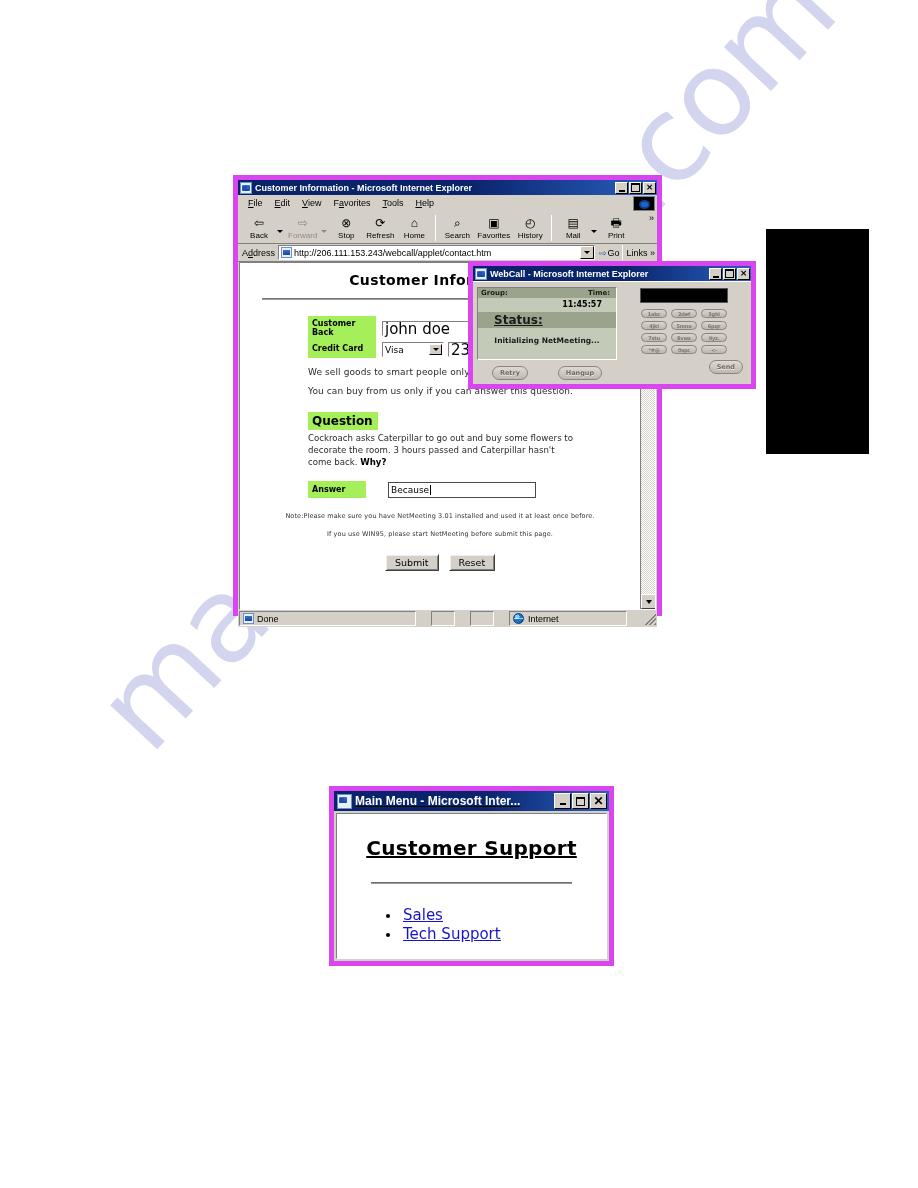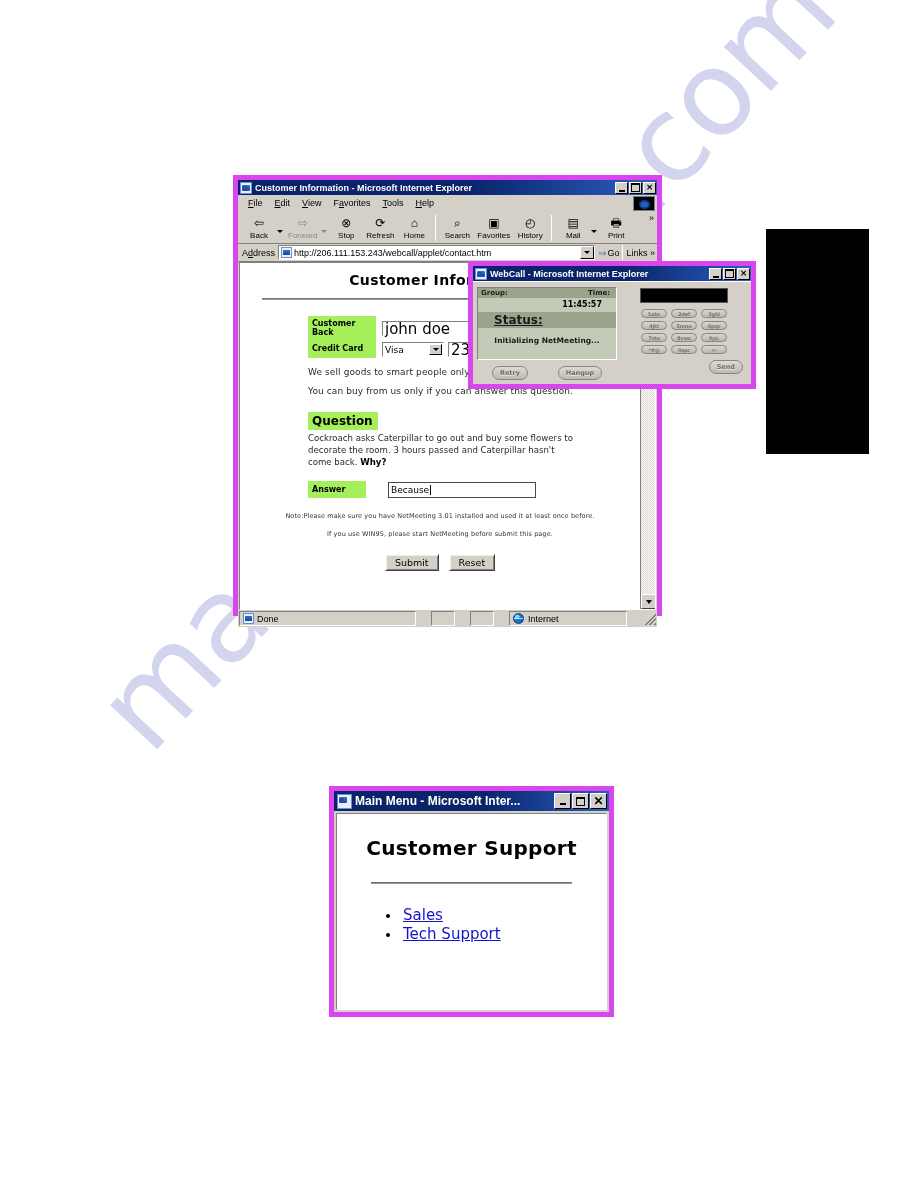--- a/index.html
+++ b/index.html
@@ -875,21 +875,21 @@
           <div class="kbtn">0spc</div>
           <div class="kbtn">&lt;-</div>
         </div>
         <div class="sendwrap">
           <div class="jbtn">Send</div>
         </div>
       </div>
     </div>
   </div>
 
-  <div class="win" id="mainmenu" style="left:329px; top:786px; width:285px; height:231px;">
+  <div class="win" id="mainmenu" style="left:329px; top:786px; width:285px; height:180px;text-decoration:underline;">
 
     <div class="titlebar">
       <div class="tb-icon"></div>
       <div class="tb-title">Main Menu - Microsoft Inter...</div>
       <div class="tb-buttons">
         <div class="tb-btn min">
             <span class="g"></span>
           </div>
         <div class="tb-btn max">
             <span class="g"></span>

